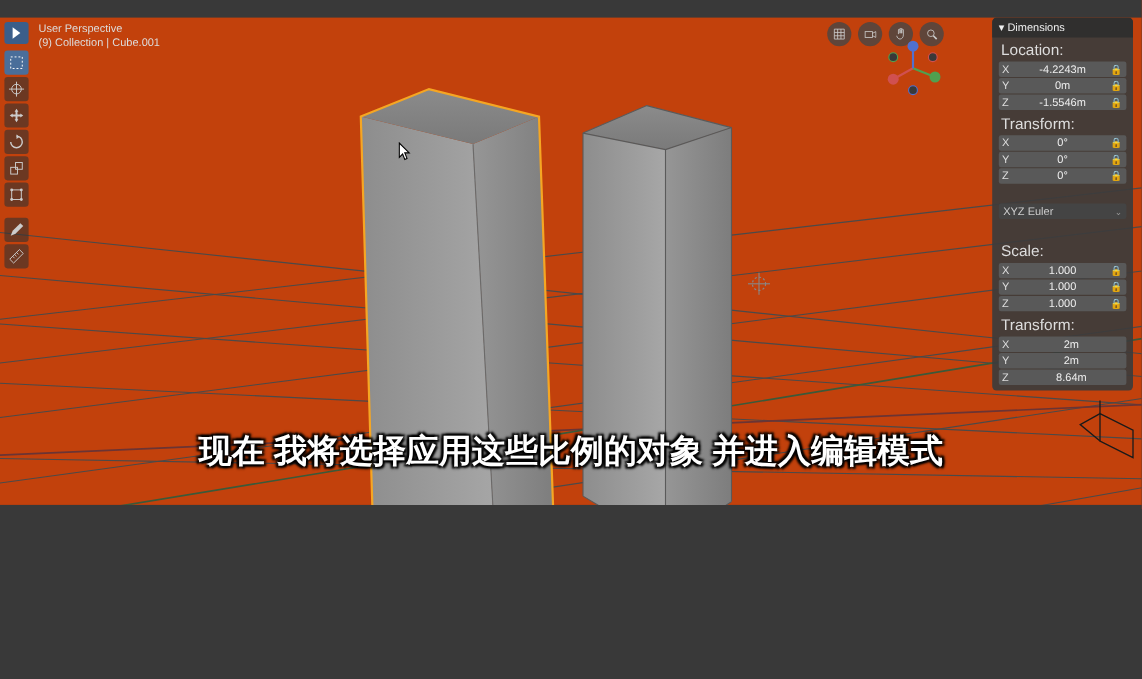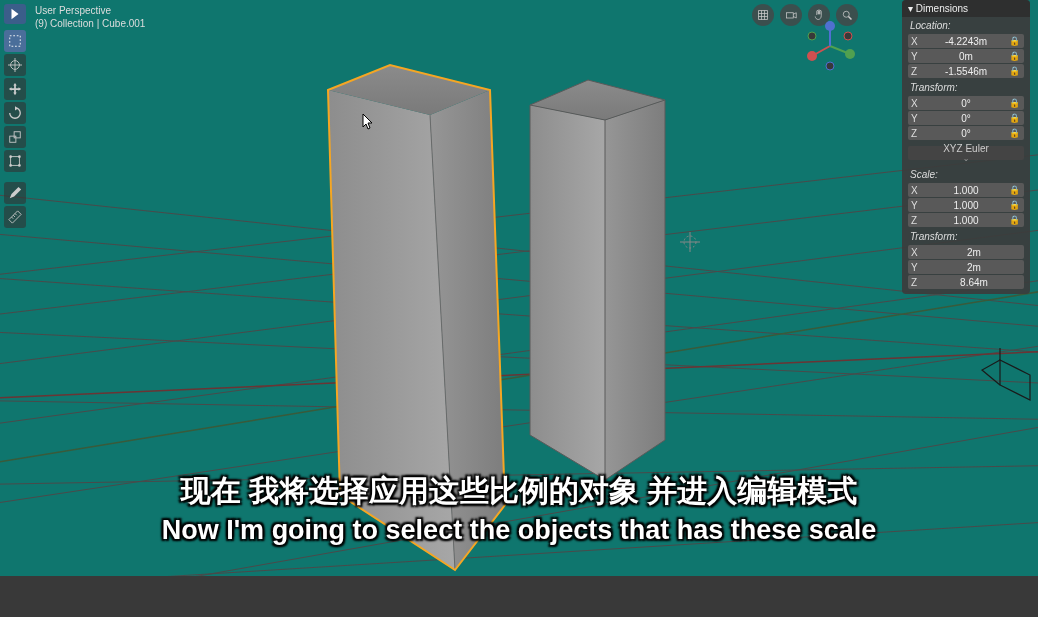--- a/index.html
+++ b/index.html
@@ -8,24 +8,24 @@
     height: 617px;
     background: #393939;
     font-family: sans-serif;
     font-size: 11px;
     color: #ccc;
     overflow: hidden;
     position: relative;
   }
   .viewport {
     position: absolute;
-    left: 0; top: 0;
-    width: 1038px; height: 576px;
+    left: 0; top: 16px;
+    width: 1038px; height: 443px;
     overflow: hidden;
-    background: #0f766e;
+    background: #c2410c;
   }
   .grid-svg {
     position: absolute;
     left: 0; top: 0;
     width: 1038px; height: 617px;
   }
   .header-text {
     position: absolute;
     left: 35px;
     top: 4px;
@@ -97,22 +97,21 @@
   .tp-header {
     background: rgba(45,45,45,0.9);
     padding: 3px 6px;
     font-size: 10px;
     border-radius: 4px 4px 0 0;
     color: #eee;
   }
   .tp-section-label {
     padding: 3px 8px 2px 8px;
     color: #ddd;
-    font-size: 10px;
-    font-style: italic;
+    font-size: 14px;
   }
   .tp-row {
     display: flex;
     align-items: center;
     margin: 1px 6px;
     height: 14px;
     background: #595959;
     border-radius: 2px;
     padding: 0 3px;
     position: relative;
@@ -130,31 +129,30 @@
     font-size: 10px;
   }
   .tp-row .lock {
     width: 12px;
     text-align: center;
     color: #999;
     font-size: 9px;
     margin-left: 4px;
   }
   .tp-dropdown {
-    margin: 6px 6px;
+    margin: 18px 6px;
     height: 14px;
     background: #444;
     border-radius: 2px;
     padding: 0 4px;
     display: flex;
     align-items: center;
-    justify-content: center;
+    justify-content: space-between;
     font-size: 10px;
     color: #ccc;
-    flex-direction: column;
   }
   .tp-dropdown .chev { font-size: 8px; color: #999; }
   .subtitles {
     position: absolute;
     bottom: 28px;
     left: 0;
     width: 1038px;
     text-align: center;
     color: #fff;
     pointer-events: none;
@@ -438,20 +436,19 @@
       <span class="val">2m</span>
     </div>
     <div class="tp-row">
       <span class="axis">Z</span>
       <span class="val">8.64m</span>
     </div>
   </div>
 
   <div class="subtitles">
     <div class="sub-zh">现在 我将选择应用这些比例的对象 并进入编辑模式</div>
-    <div class="sub-en">Now I'm going to select the objects that has these scale</div>
   </div>
 
   <svg class="cursor" viewBox="0 0 12 18">
     <path d="M1 1 L1 14 L4 11 L6 16 L8 15 L6 10 L10 10 Z" fill="#fff" stroke="#000" stroke-width="1"></path>
   </svg>
 
 </div>
 
 </body></html>

